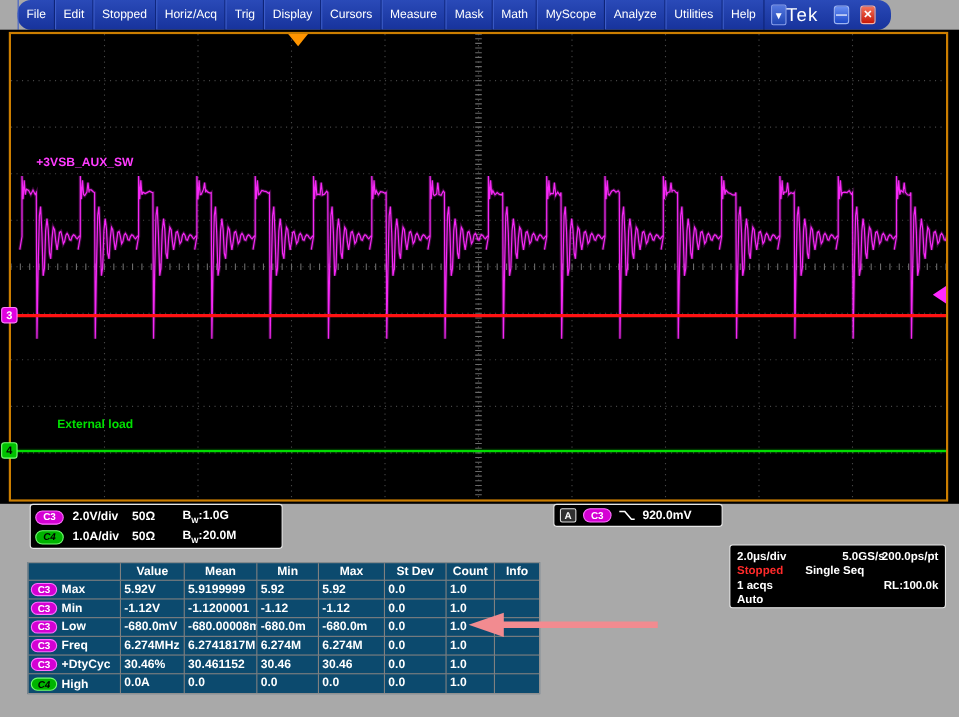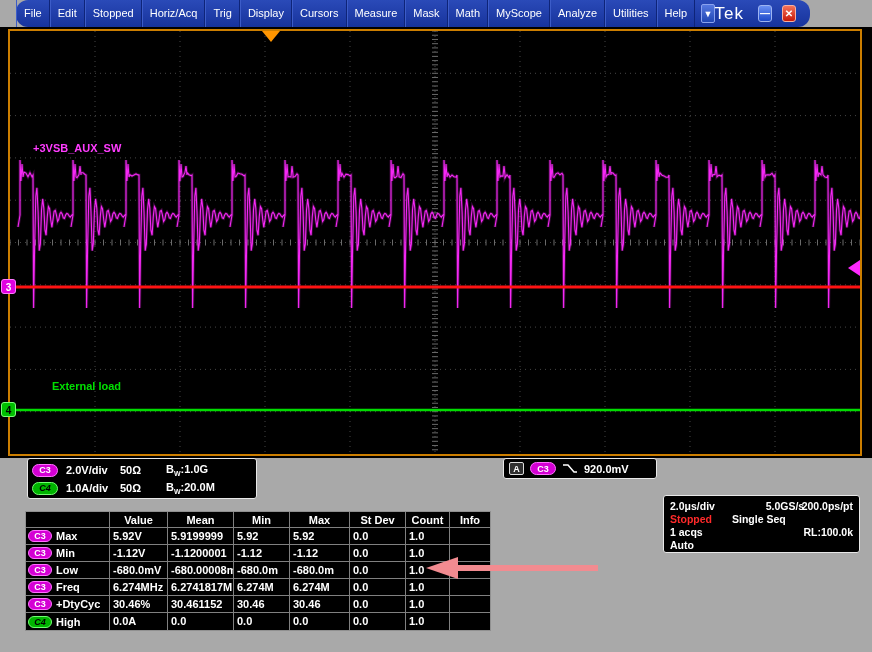--- a/index.html
+++ b/index.html
@@ -51,21 +51,21 @@
   .trig-level { font-size:11px; font-weight:bold; }
 
   .horiz-readout { left:663px; top:455px; width:197px; height:58px; padding:3px 6px; font-size:10.5px; font-weight:bold;margin-top:40px; }
   .hrow { display:flex; height:13px; align-items:center; }
   .hrow .tb { width:66px; } .hrow .sr { width:68px;padding-left:32px; }
   .hrow .status { width:62px; color:#ff2a2a; }
   .hrow .acq { width:62px; }
   .hrow .rl { margin-left:auto; }
 
   
-  .meas-table { position:absolute; left:25px; top:511px; background:#000000;
+  .meas-table { position:absolute; left:25px; top:511px; background:#0c4a6e;
     border:1px solid #909090; color:#fff; font-size:11px; font-weight:bold; }
   .trow { display:grid; grid-template-columns:84px 58px 66px 56px 60px 56px 44px 40px; }
   .tcell { height:17px; line-height:16px; padding-left:3px; border-right:1px solid #808080;
     border-bottom:1px solid #808080; overflow:hidden; white-space:nowrap; }
   .thead .tcell { height:16px; text-align:center; padding-left:0; }
   .trow .tcell:last-child { border-right:none; }
   .trow:last-child .tcell { border-bottom:none; }
   .namecell { display:flex; align-items:center; gap:4px; padding-left:2px; }
   .namecell .pill { width:24px; height:12px; }
 

